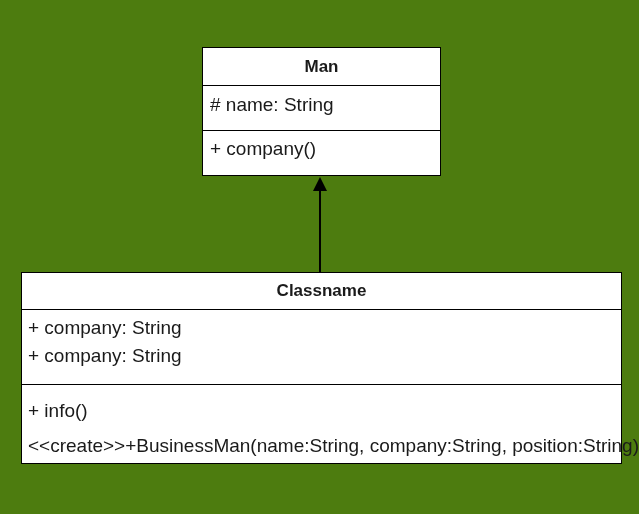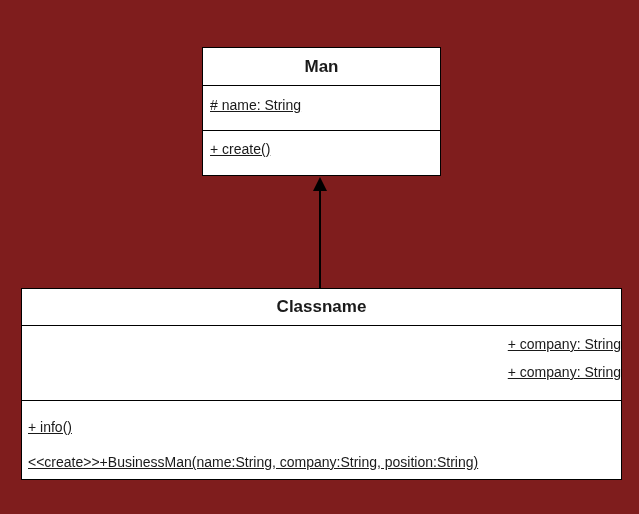--- a/index.html
+++ b/index.html
@@ -1,20 +1,20 @@
 <!DOCTYPE html>
 <html><head>
 <meta charset="utf-8">
 <style>
   html, body { margin: 0; padding: 0; background: #ffffff; }
   .canvas {
     position: relative;
     width: 639px;
     height: 514px;
-    background: #7f1d1d;
+    background: #4d7c0f;
     font-family: "Liberation Sans", sans-serif;
     color: #1a1a1a;
     overflow: hidden;
   }
   .uml-class {
     position: absolute;
     background: #ffffff;
     border: 1.5px solid #000000;
     box-sizing: border-box;
   }
@@ -24,36 +24,35 @@
     text-align: center;
     border-bottom: 1.5px solid #000000;
     display: flex;
     align-items: center;
     justify-content: center;
     box-sizing: border-box;
     white-space: nowrap;
   }
   .uml-section {
     box-sizing: border-box;
-    font-size: 14px;
-    text-decoration: underline;
+    font-size: 19px;
   }
   .member {
     line-height: 22px;
     white-space: nowrap;
   }
   
   #man { left: 202px; top: 47px; width: 239px; height: 129px; }
   #man .uml-title { height: 38px; }
   #man .attrs { height: 45px; border-bottom: 1.5px solid #000000; padding: 8px 0 0 7px; }
   #man .methods { padding: 7px 0 0 7px; }
   
-  #classname { left: 21px; top: 288px; width: 601px; height: 192px; }
+  #classname { left: 21px; top: 272px; width: 601px; height: 192px; }
   #classname .uml-title { height: 37px; }
-  #classname .attrs { height: 75px; border-bottom: 1.5px solid #000000; padding: 7px 0 0 6px; text-align: right; }
+  #classname .attrs { height: 75px; border-bottom: 1.5px solid #000000; padding: 7px 0 0 6px; }
   #classname .attrs .member { margin-bottom: 6px; }
   #classname .methods { padding: 15px 0 0 6px; }
   #classname .methods .member { margin-bottom: 13px; }
   
   .arrow-line {
     position: absolute;
     left: 319.3px;
     top: 189px;
     width: 1.5px;
     height: 99px;
@@ -74,21 +73,21 @@
 <body>
 
 <div class="canvas">
 
   <div class="uml-class" id="man">
     <div class="uml-title">Man</div>
     <div class="uml-section attrs">
       <div class="member"># name: String</div>
     </div>
     <div class="uml-section methods">
-      <div class="member">+ create()</div>
+      <div class="member">+ company()</div>
     </div>
   </div>
 
   <div class="arrow-line"></div>
   <div class="arrow-head"></div>
 
   <div class="uml-class" id="classname">
     <div class="uml-title">Classname</div>
     <div class="uml-section attrs">
       <div class="member">+ company: String</div>

